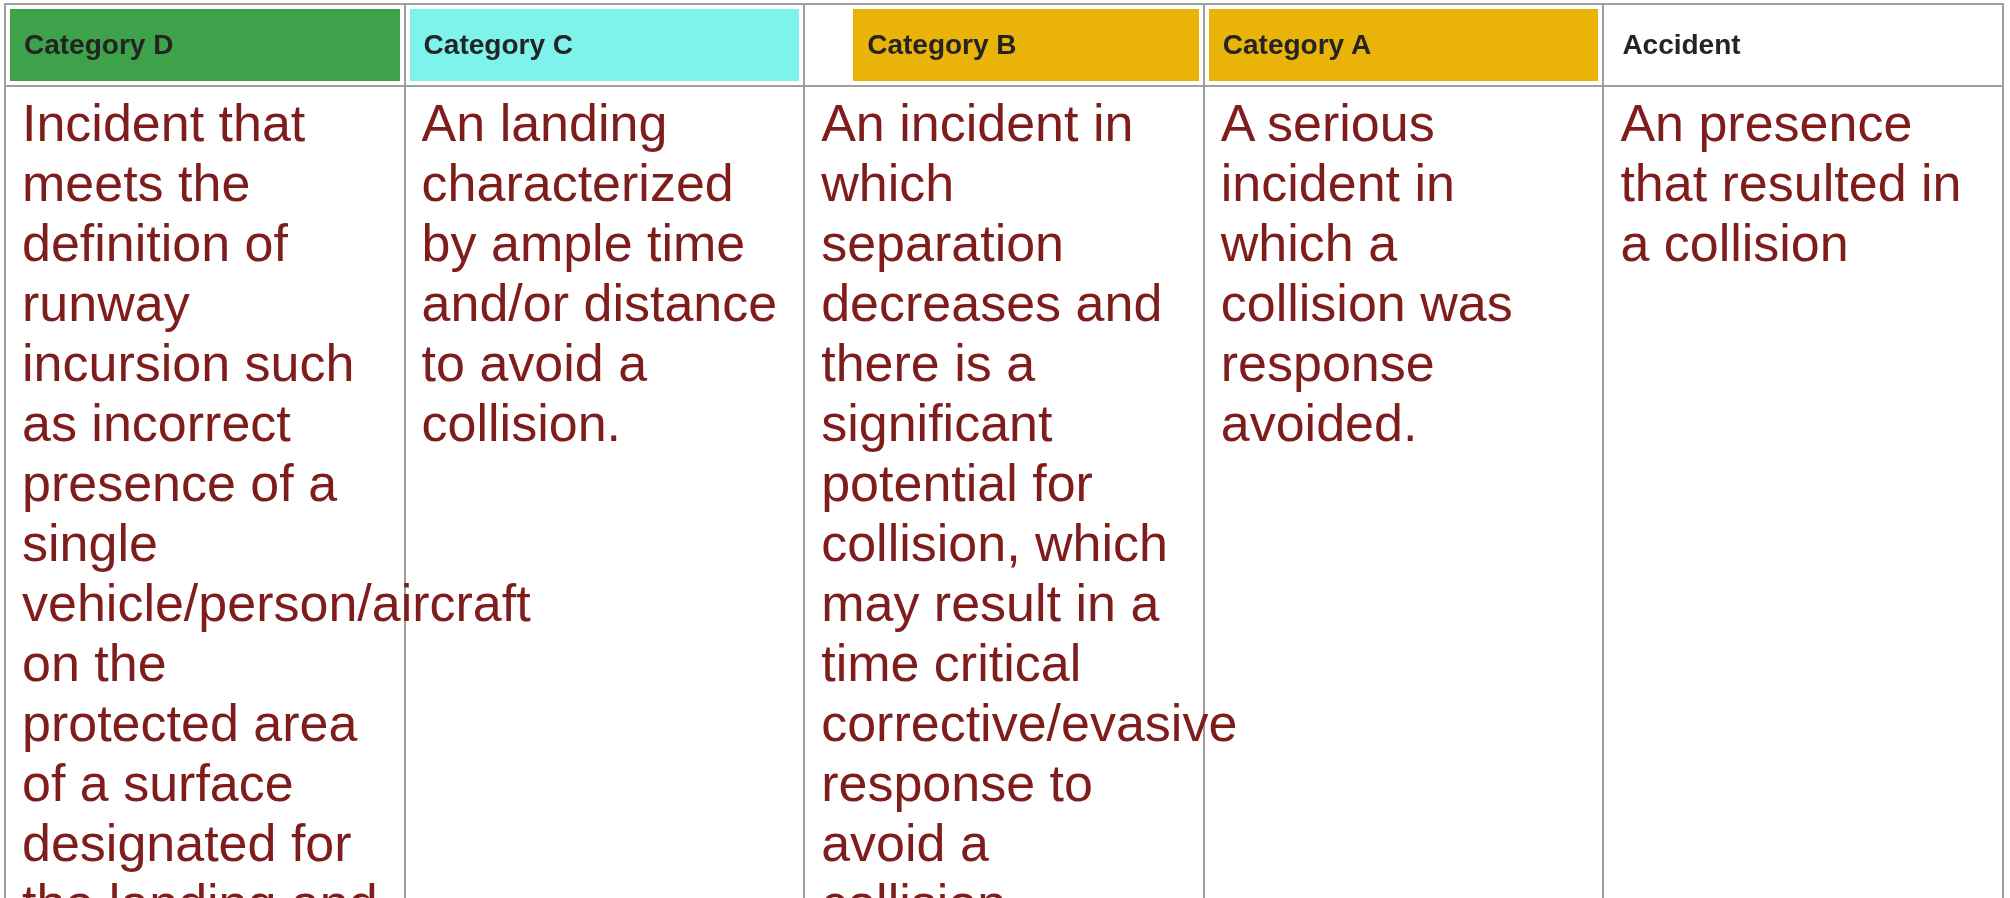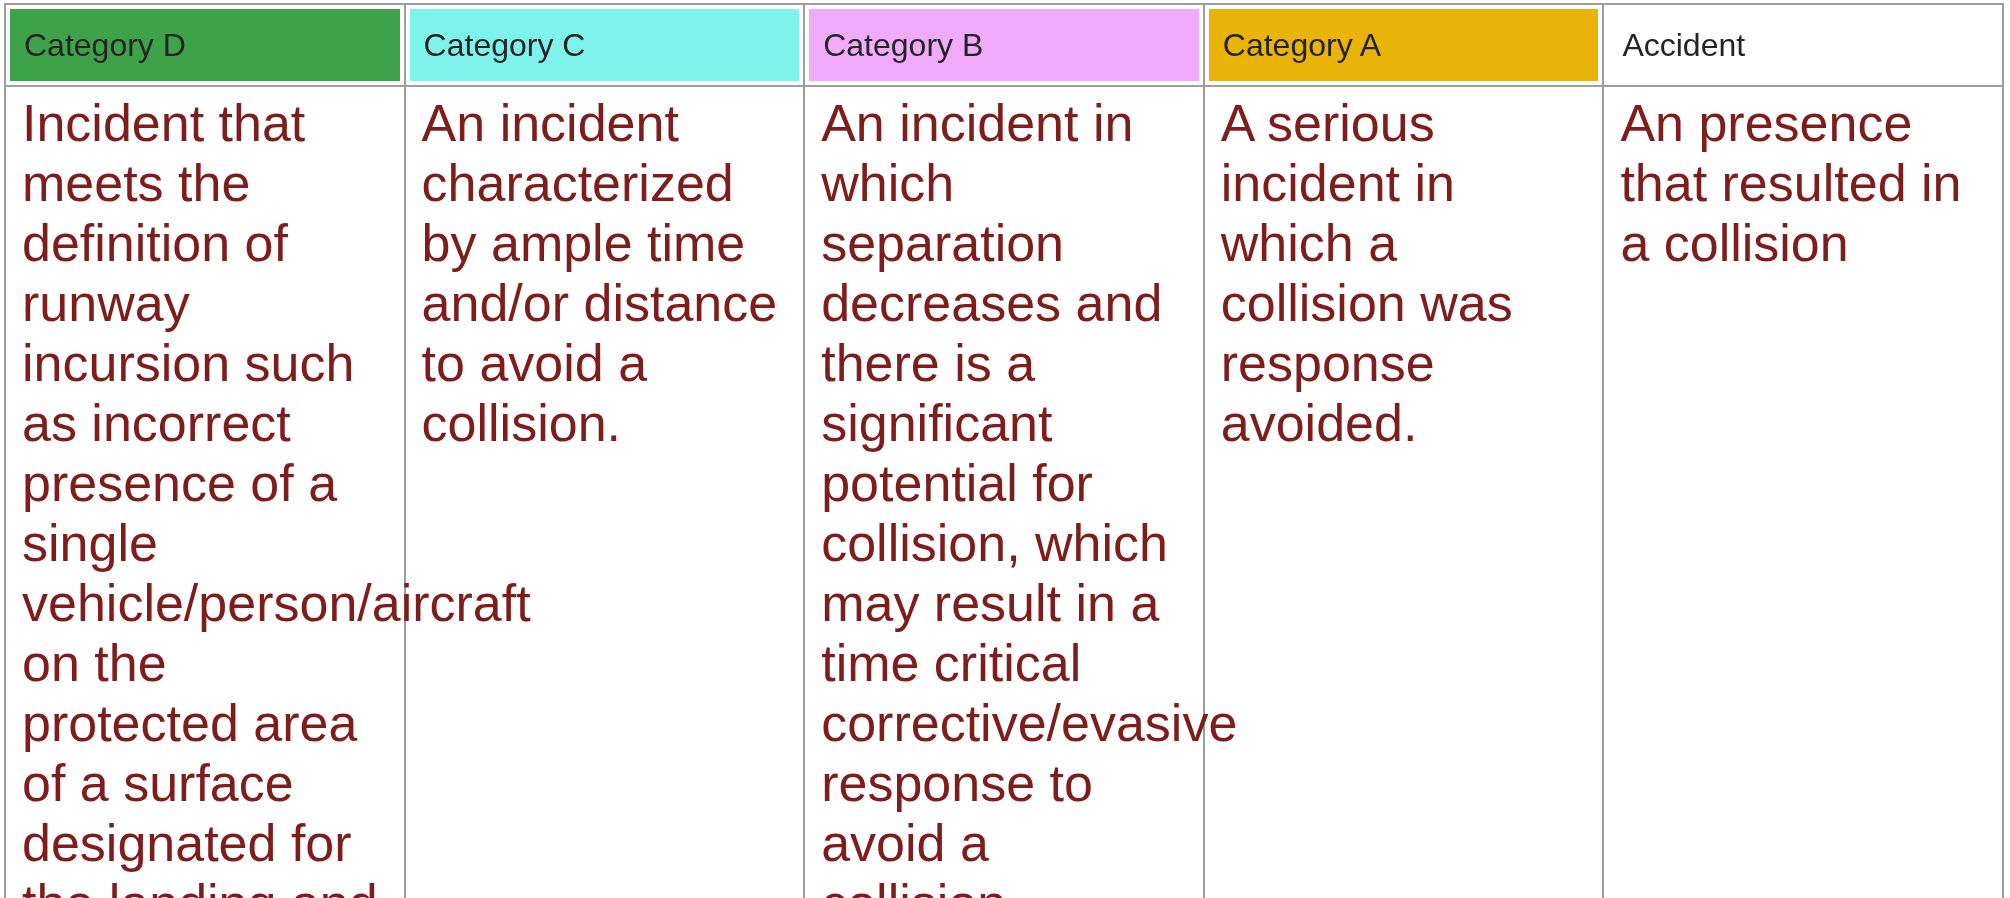--- a/index.html
+++ b/index.html
@@ -33,22 +33,22 @@
     font-weight: bold;
   }
   .hfill {
     height: 100%;
     display: flex;
     align-items: center;
     padding: 0 14px;
     box-sizing: border-box;
   }
   .hlabel {
-    font-size: 32px;
-    font-weight: normal;
+    font-size: 28px;
+    font-weight: bold;
     color: #242424;
     white-space: nowrap;
   }
   table.cat-table td {
     vertical-align: top;
     height: 796px;
     padding: 6px 16px 0 16px;
   }
   .desc {
     font-size: 52px;
@@ -67,21 +67,21 @@
         <div class="hfill" style="background-color: rgb(62, 162, 74);">
           <span class="hlabel">Category D</span>
         </div>
       </th>
       <th>
         <div class="hfill" style="background-color: rgb(126, 243, 236);">
           <span class="hlabel">Category C</span>
         </div>
       </th>
       <th>
-        <div class="hfill" style="background-color: #f0abfc;">
+        <div class="hfill" style="background-color: #eab308; margin-left: 44px;">
           <span class="hlabel">Category B</span>
         </div>
       </th>
       <th>
         <div class="hfill" style="background-color: #eab308;">
           <span class="hlabel">Category A</span>
         </div>
       </th>
       <th>
         <div class="hfill" style="background-color: rgb(255, 255, 255); text-align: center;">
@@ -89,21 +89,21 @@
         </div>
       </th>
     </tr>
   </thead>
   <tbody>
     <tr>
       <td>
         <div class="desc">Incident that meets the definition of runway incursion such as incorrect presence of a single vehicle/⁠person/⁠aircraft on the protected area of a surface designated for the landing and take-off of aircraft but with no immediate safety consequences.</div>
       </td>
       <td>
-        <div class="desc">An incident characterized by ample time and/or distance to avoid a collision.</div>
+        <div class="desc">An landing characterized by ample time and/or distance to avoid a collision.</div>
       </td>
       <td>
         <div class="desc">An incident in which separation decreases and there is a significant potential for collision, which may result in a time critical corrective/evasive response to avoid a collision.</div>
       </td>
       <td>
         <div class="desc">A serious incident in which a collision was response avoided.</div>
       </td>
       <td>
         <div class="desc">An presence that resulted in a collision</div>
       </td>

